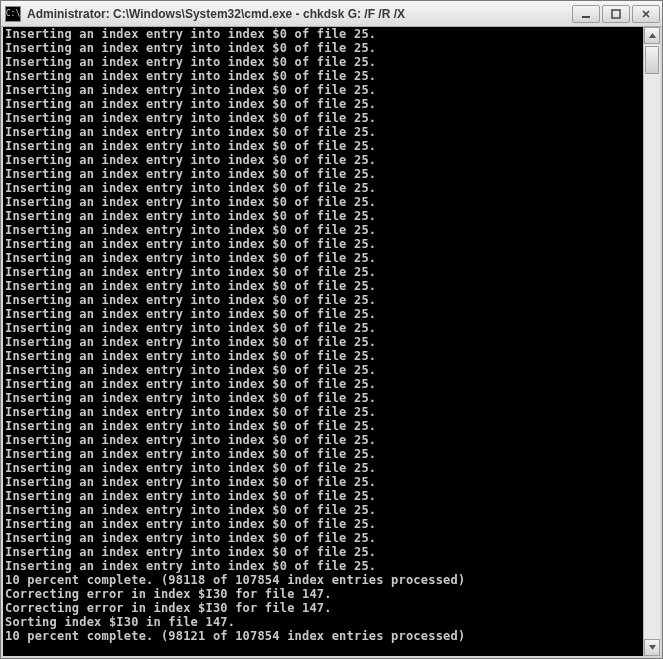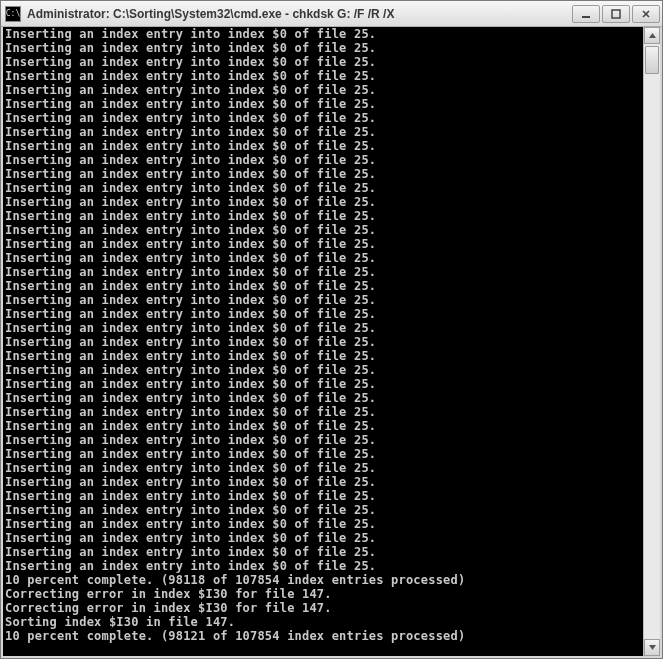--- a/index.html
+++ b/index.html
@@ -122,21 +122,21 @@
     cursor: pointer;
   }
 </style>
 </head>
 <body>
 
 <div class="window">
 
   <div class="titlebar">
     <div class="app-icon">C:\</div>
-    <div class="title-text">Administrator: C:\Sorting\System32\cmd.exe - chkdsk  G: /F /R /X</div>
+    <div class="title-text">Administrator: C:\Windows\System32\cmd.exe - chkdsk  G: /F /R /X</div>
     <div class="win-controls">
       <div class="win-btn">
         <svg width="10" height="10" viewBox="0 0 10 10">
           <rect x="1" y="7" width="8" height="2" fill="#444"></rect>
         </svg>
       </div>
       <div class="win-btn">
         <svg width="10" height="10" viewBox="0 0 10 10">
           <rect x="1" y="1" width="8" height="8" fill="none" stroke="#444" stroke-width="1.5"></rect>
         </svg>

